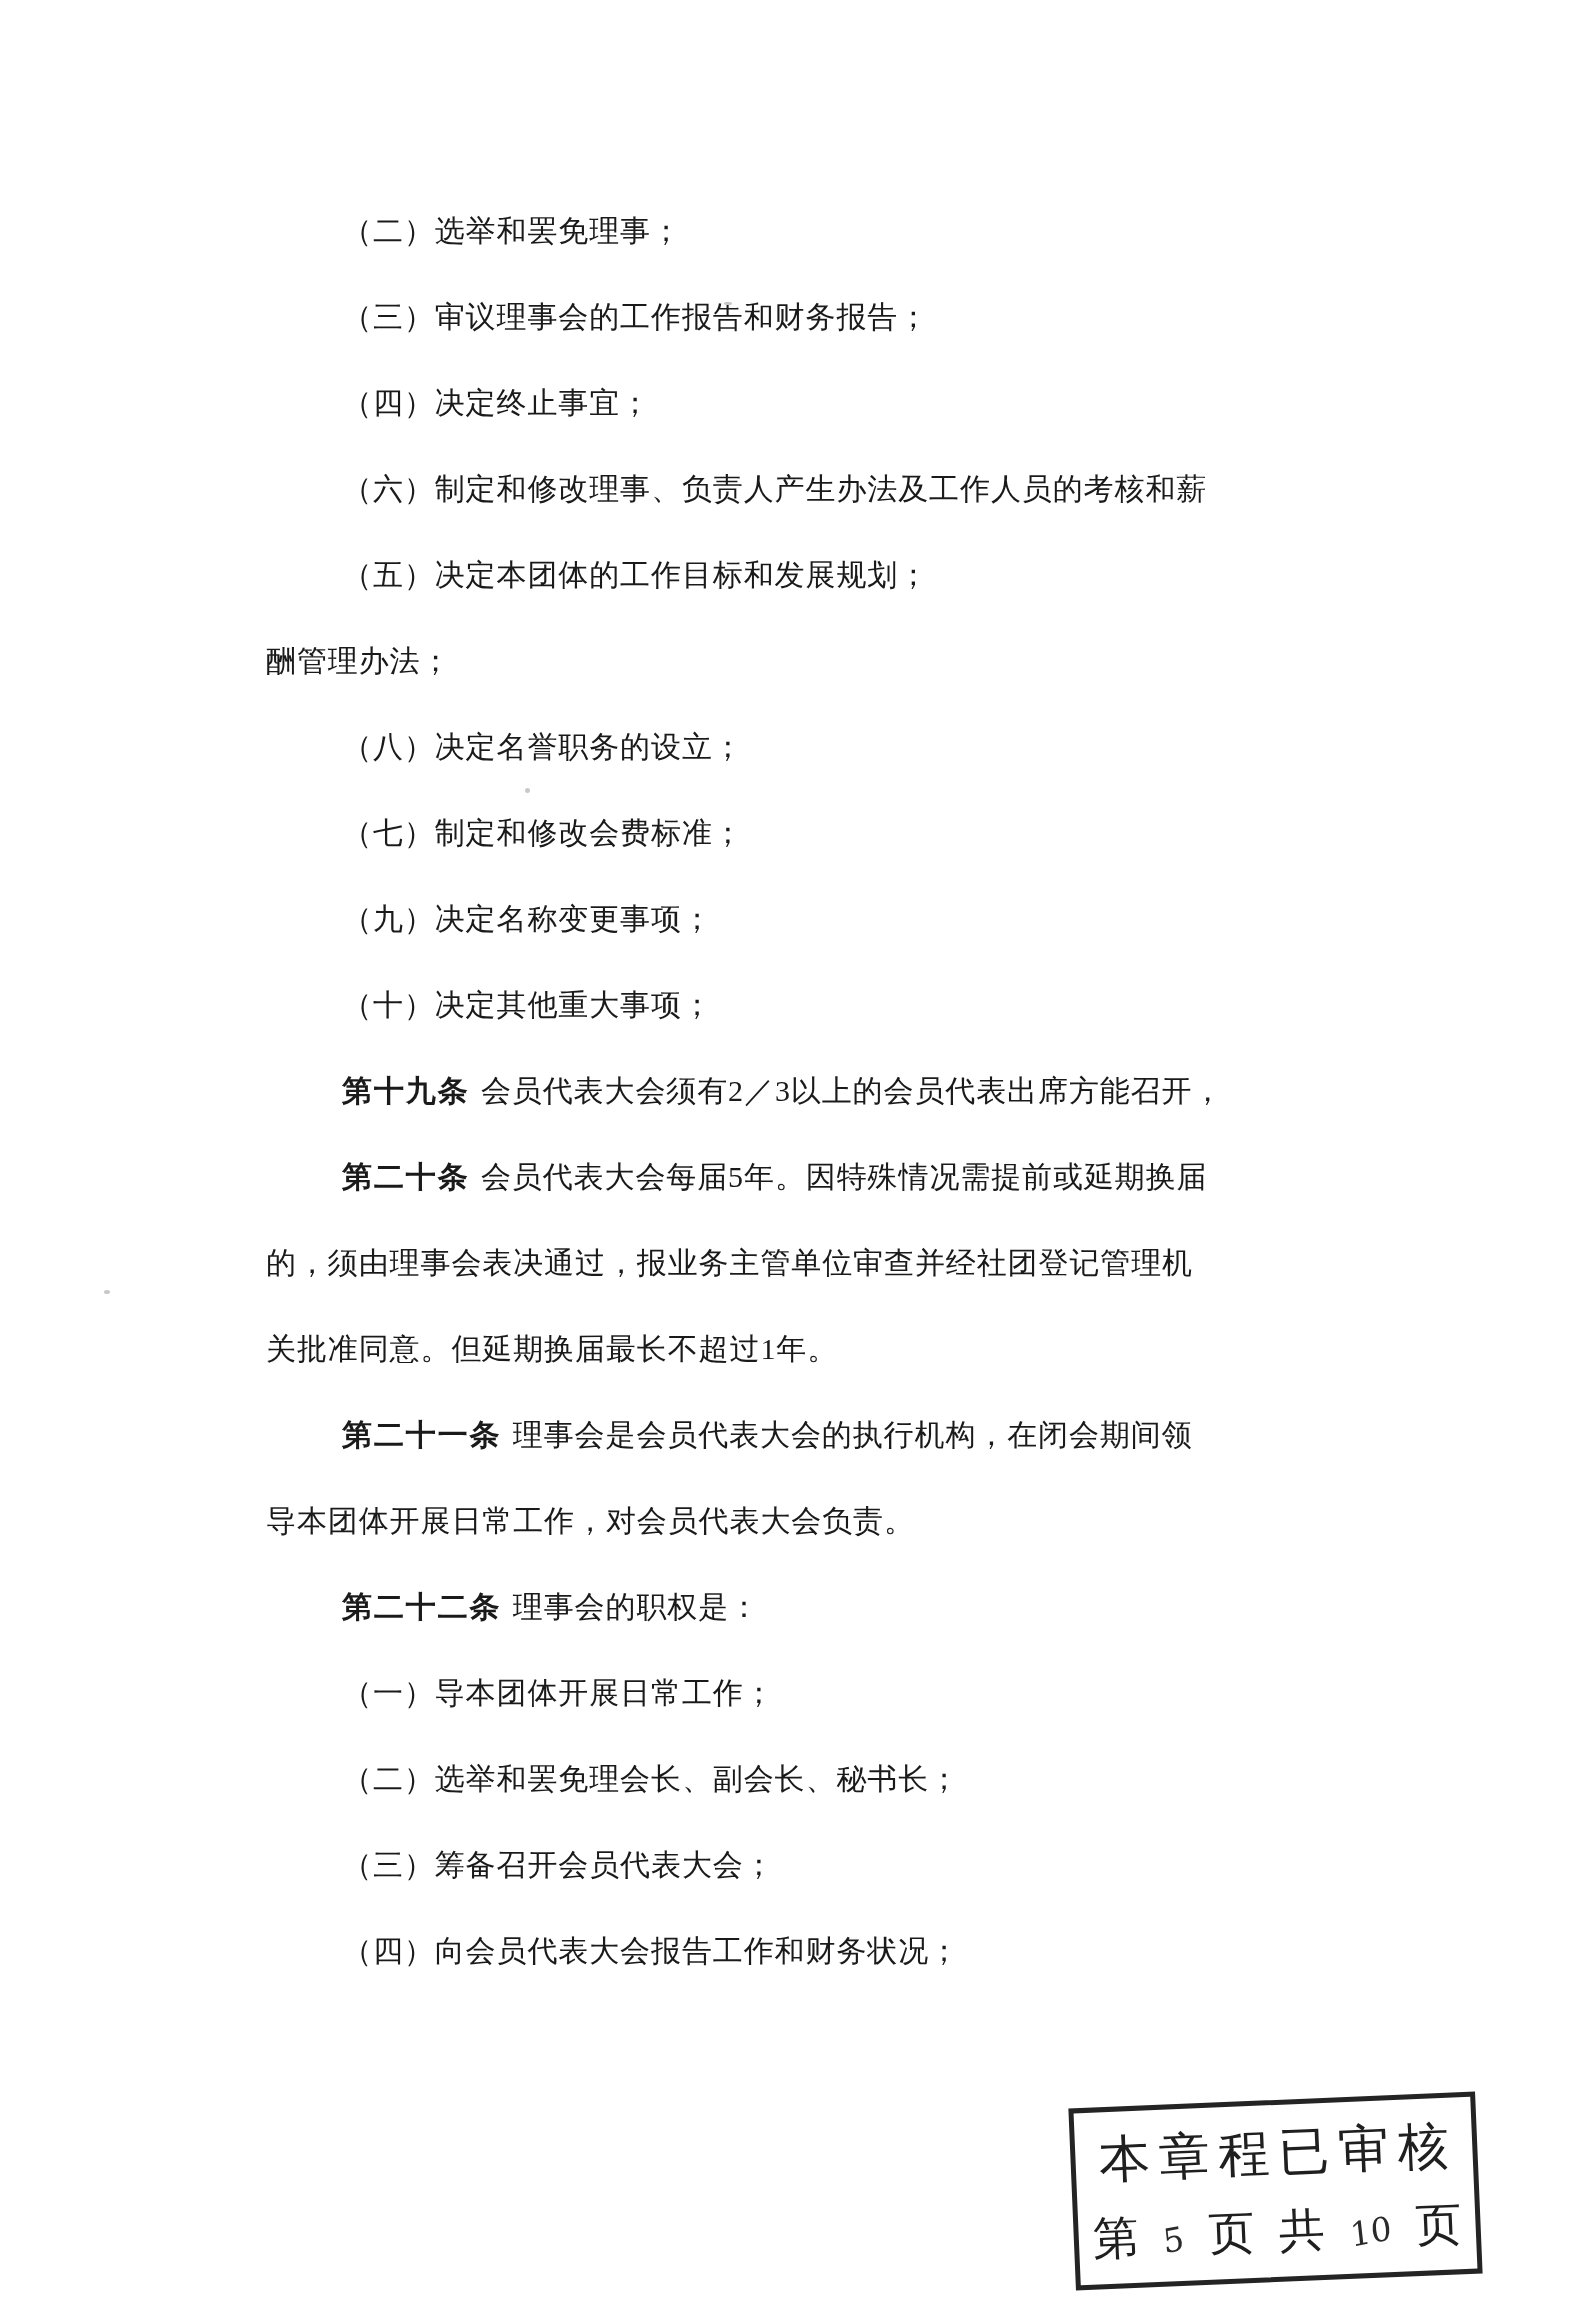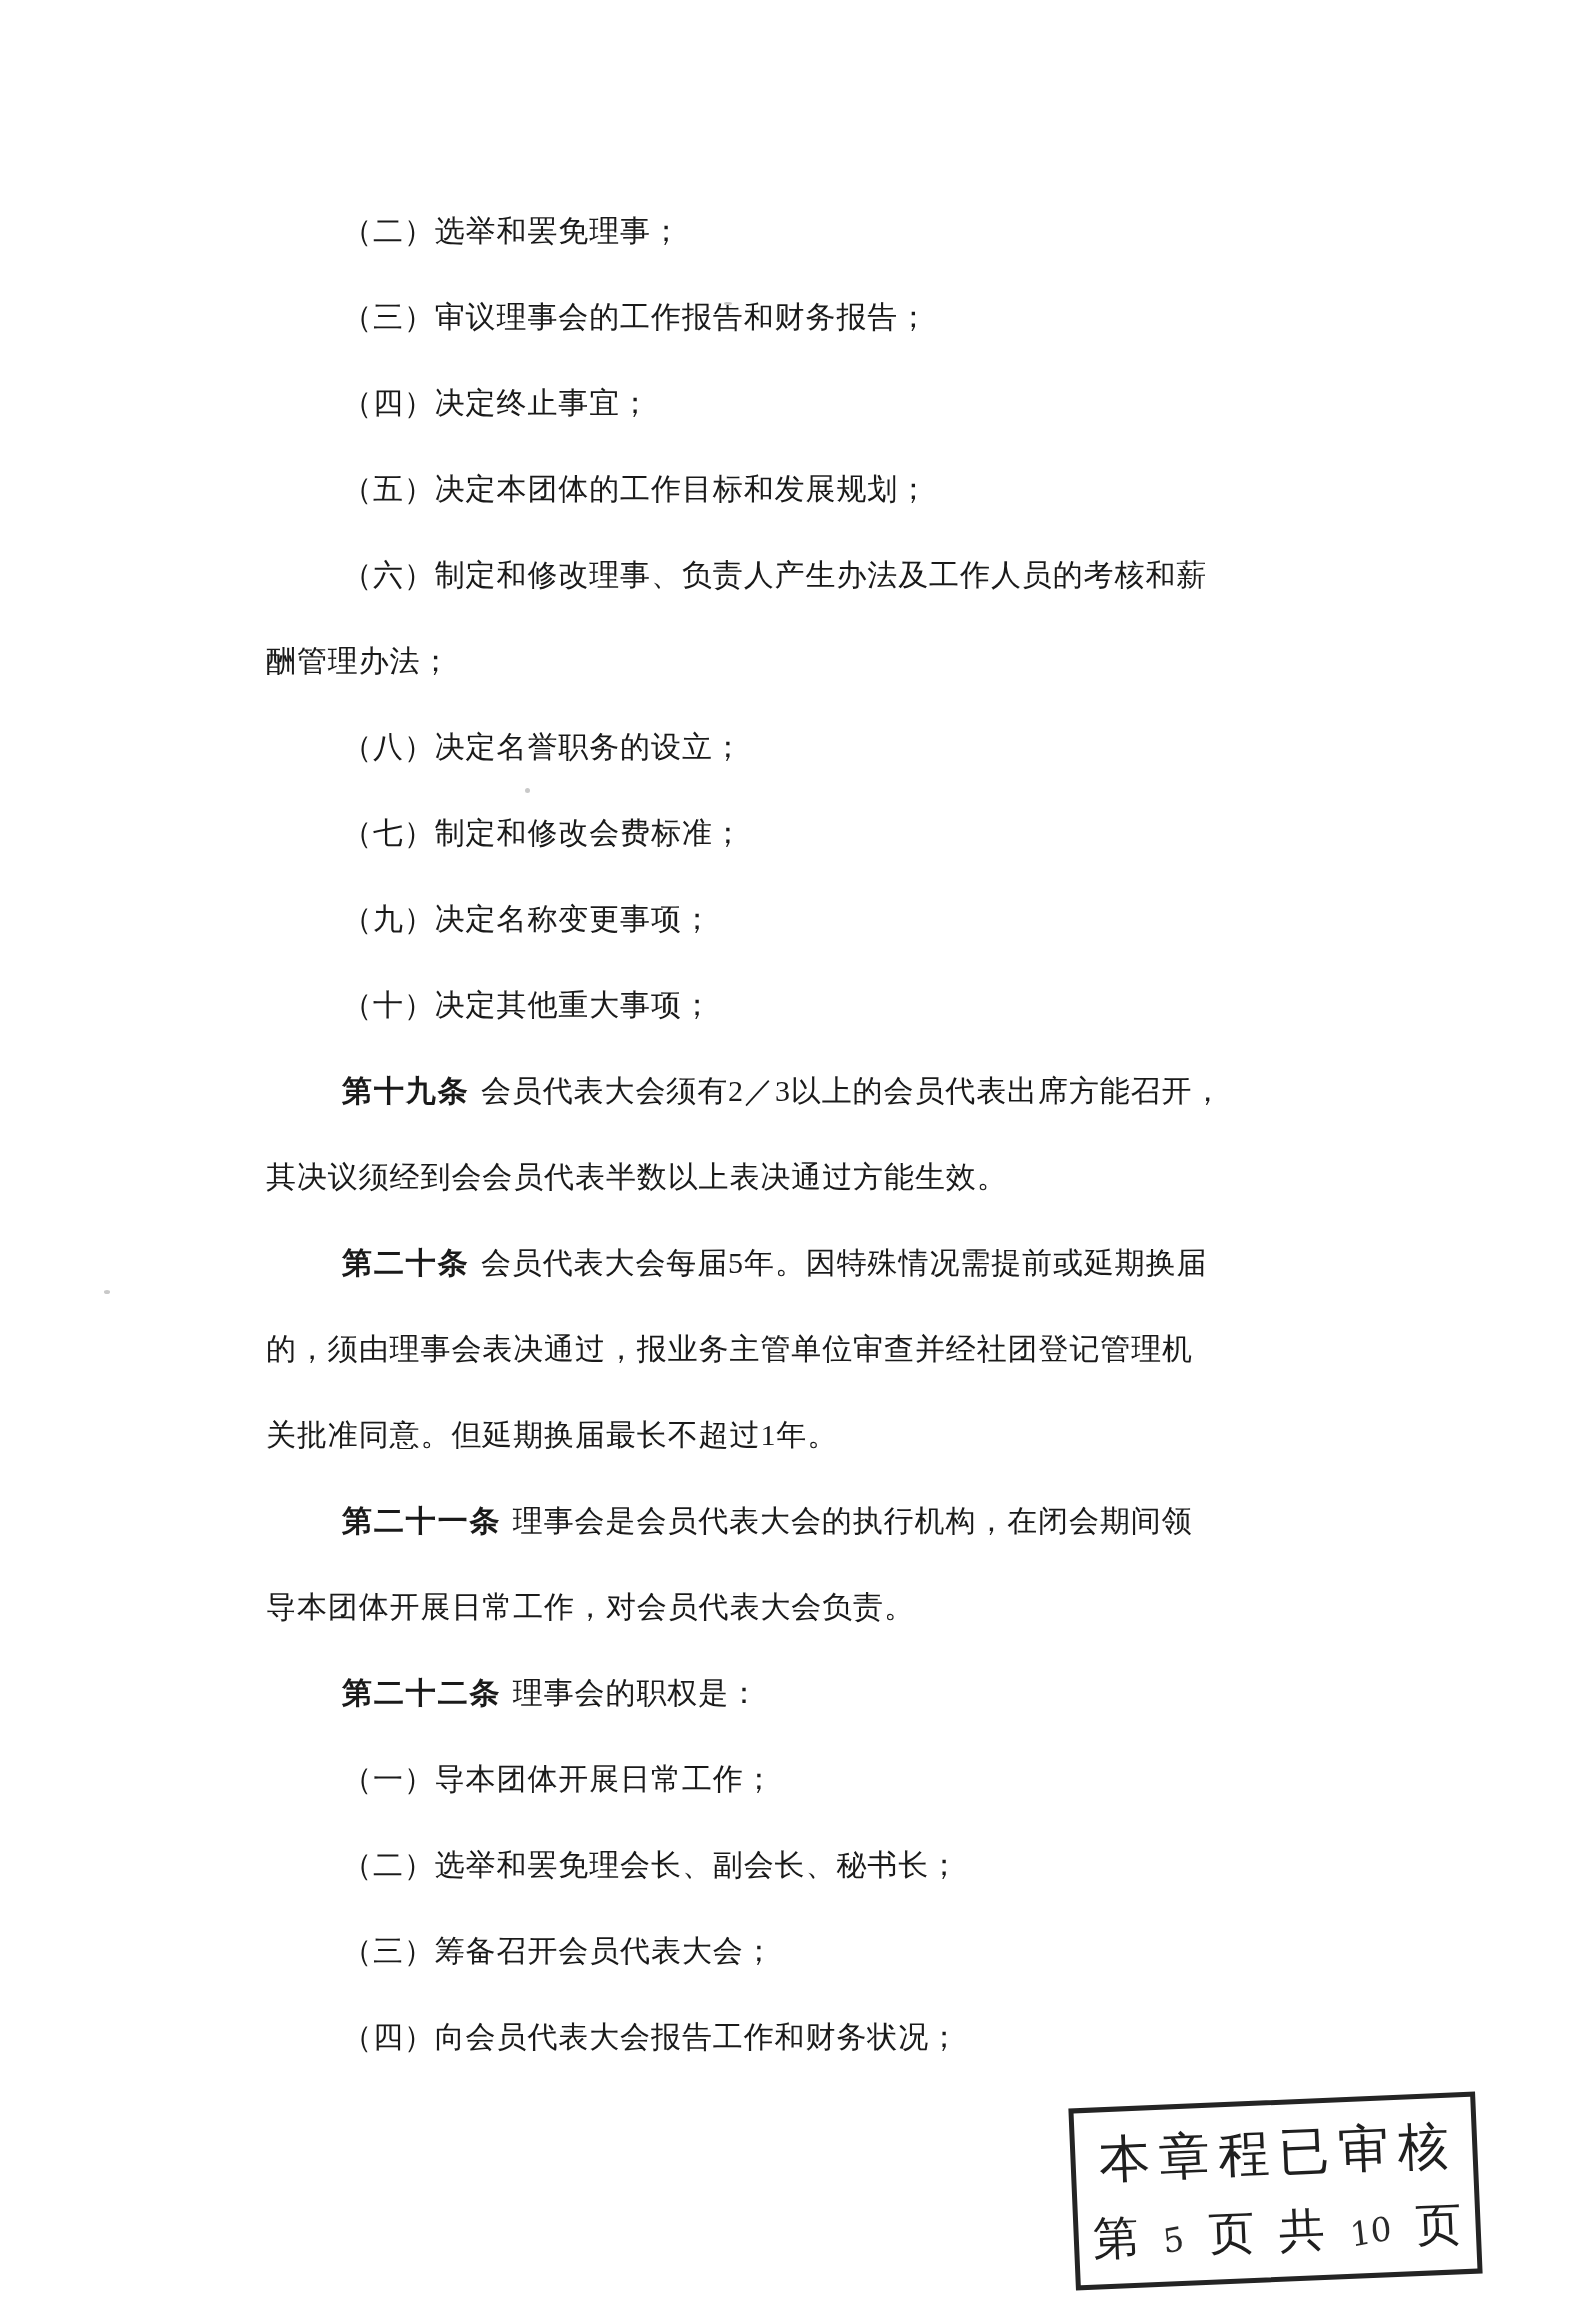--- a/index.html
+++ b/index.html
@@ -79,29 +79,28 @@
 </style>
 </head>
 <body>
 
 <div class="page">
 
   <div class="content">
     <div class="line indent"><span>（二）选举和罢免理事；</span></div>
     <div class="line indent"><span>（三）审议理事会的工作报告和财务报告；</span></div>
     <div class="line indent"><span>（四）决定终止事宜；</span></div>
+    <div class="line indent"><span>（六）制定和修改理事、负责人产生办法及工作人员的考核和薪</span></div>
     <div class="line indent"><span>（五）决定本团体的工作目标和发展规划；</span></div>
-    <div class="line indent"><span>（六）制定和修改理事、负责人产生办法及工作人员的考核和薪</span></div>
     <div class="line"><span>酬管理办法；</span></div>
     <div class="line indent"><span>（八）决定名誉职务的设立；</span></div>
     <div class="line indent"><span>（七）制定和修改会费标准；</span></div>
     <div class="line indent"><span>（九）决定名称变更事项；</span></div>
     <div class="line indent"><span>（十）决定其他重大事项；</span></div>
     <div class="line indent"><span class="article-label">第十九条</span><span>会员代表大会须有2／3以上的会员代表出席方能召开，</span></div>
-    <div class="line"><span>其决议须经到会会员代表半数以上表决通过方能生效。</span></div>
     <div class="line indent"><span class="article-label">第二十条</span><span>会员代表大会每届5年。因特殊情况需提前或延期换届</span></div>
     <div class="line"><span>的，须由理事会表决通过，报业务主管单位审查并经社团登记管理机</span></div>
     <div class="line"><span>关批准同意。但延期换届最长不超过1年。</span></div>
     <div class="line indent"><span class="article-label">第二十一条</span><span>理事会是会员代表大会的执行机构，在闭会期间领</span></div>
     <div class="line"><span>导本团体开展日常工作，对会员代表大会负责。</span></div>
     <div class="line indent"><span class="article-label">第二十二条</span><span>理事会的职权是：</span></div>
     <div class="line indent"><span>（一）导本团体开展日常工作；</span></div>
     <div class="line indent"><span>（二）选举和罢免理会长、副会长、秘书长；</span></div>
     <div class="line indent"><span>（三）筹备召开会员代表大会；</span></div>
     <div class="line indent"><span>（四）向会员代表大会报告工作和财务状况；</span></div>

